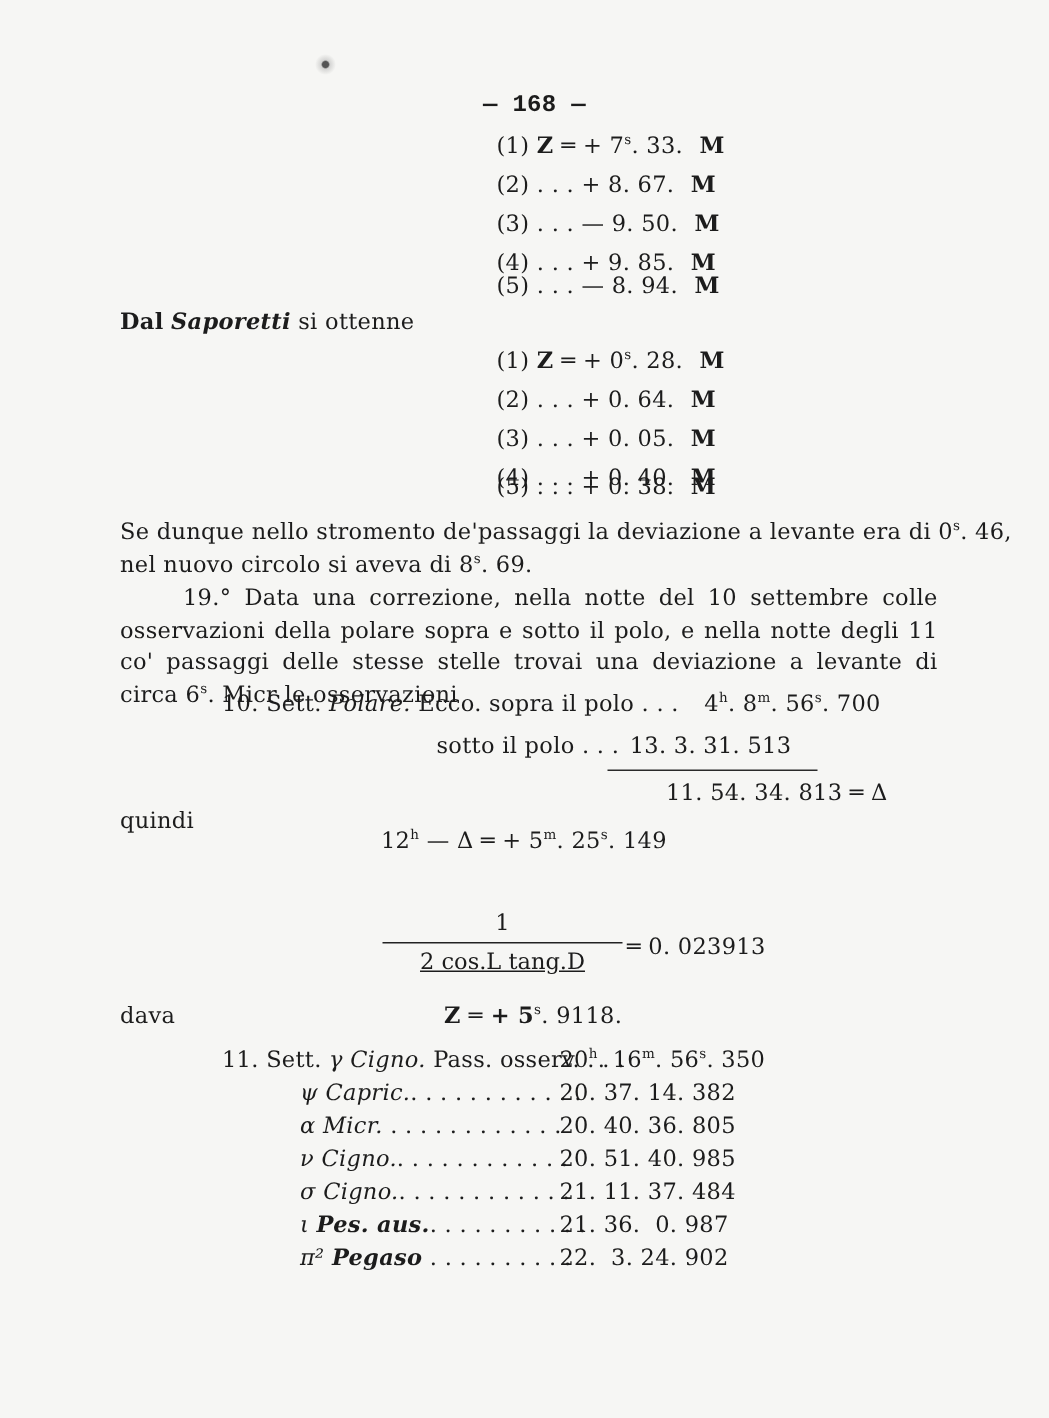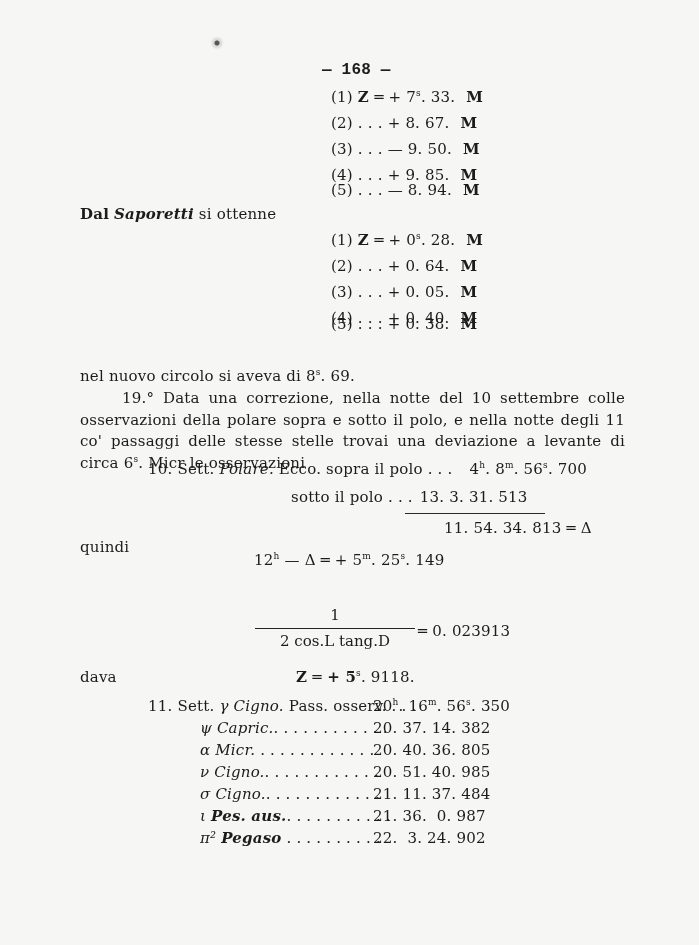--- a/index.html
+++ b/index.html
@@ -21,21 +21,21 @@
   .eq b { font-weight: bold; }
   .para { left: 80px; width: 545px; font-size: 15px; line-height: 21.6px; white-space: normal; text-align: justify; }
   .para .indent { display: inline-block; width: 42px; }
   .bold { font-weight: bold; }
   i { font-style: italic; margin-top: 33px; }
   sup { font-size: 9px; vertical-align: 6px; line-height: 0; }
   .rule { position: absolute; background: #2a2a2a; height: 1px; }
   .frac { position: absolute; left: 255px; top: 606px; width: 160px; text-align: center; font-size: 15px; }
   .frac .num { display: block; height: 20px; }
   .frac .line { display: block; height: 1px; background: #222; margin: 2px 0 3px 0; }
-  .frac .den { display: block; }
+  .frac .den { display: block; text-decoration: underline; }
   .table { font-size: 15px; }
   .star { left: 200px; }
   .vals { left: 373px; }
 </style>
 </head>
 <body>
 
 <div class="page">
   <div class="dot-spot"></div>
 
@@ -110,20 +110,23 @@
     </div>
 
     <div class="abs eq" style="top:315px">
       <span>(5)</span>
       <span>. . .</span>
       <span>+ 0. 38.</span>
       <b style="margin-left:6px">M</b>
     </div>
   </div>
 
+  <div class="abs" style="left:80px; top:345px">
+    <span>Se dunque nello stromento de'passaggi la deviazione a levante era di 0</span><sup>s</sup><span>. 46,</span>
+  </div>
   <div class="abs" style="left:80px; top:367px">
     <span>nel nuovo circolo si aveva di 8</span><sup>s</sup><span>. 69.</span>
   </div>
 
   <div class="abs para" style="top:388px">
     <span class="indent"></span><span>19.°</span>
     <span>Data una correzione, nella notte del 10 settembre colle osservazioni della polare sopra e sotto il polo, e nella notte degli 11 co' passaggi delle stesse stelle trovai una deviazione a levante di circa 6</span><sup>s</sup><span>. Micr le osservazioni</span>
   </div>
 
   <div class="abs" style="left:148px; top:460px">

